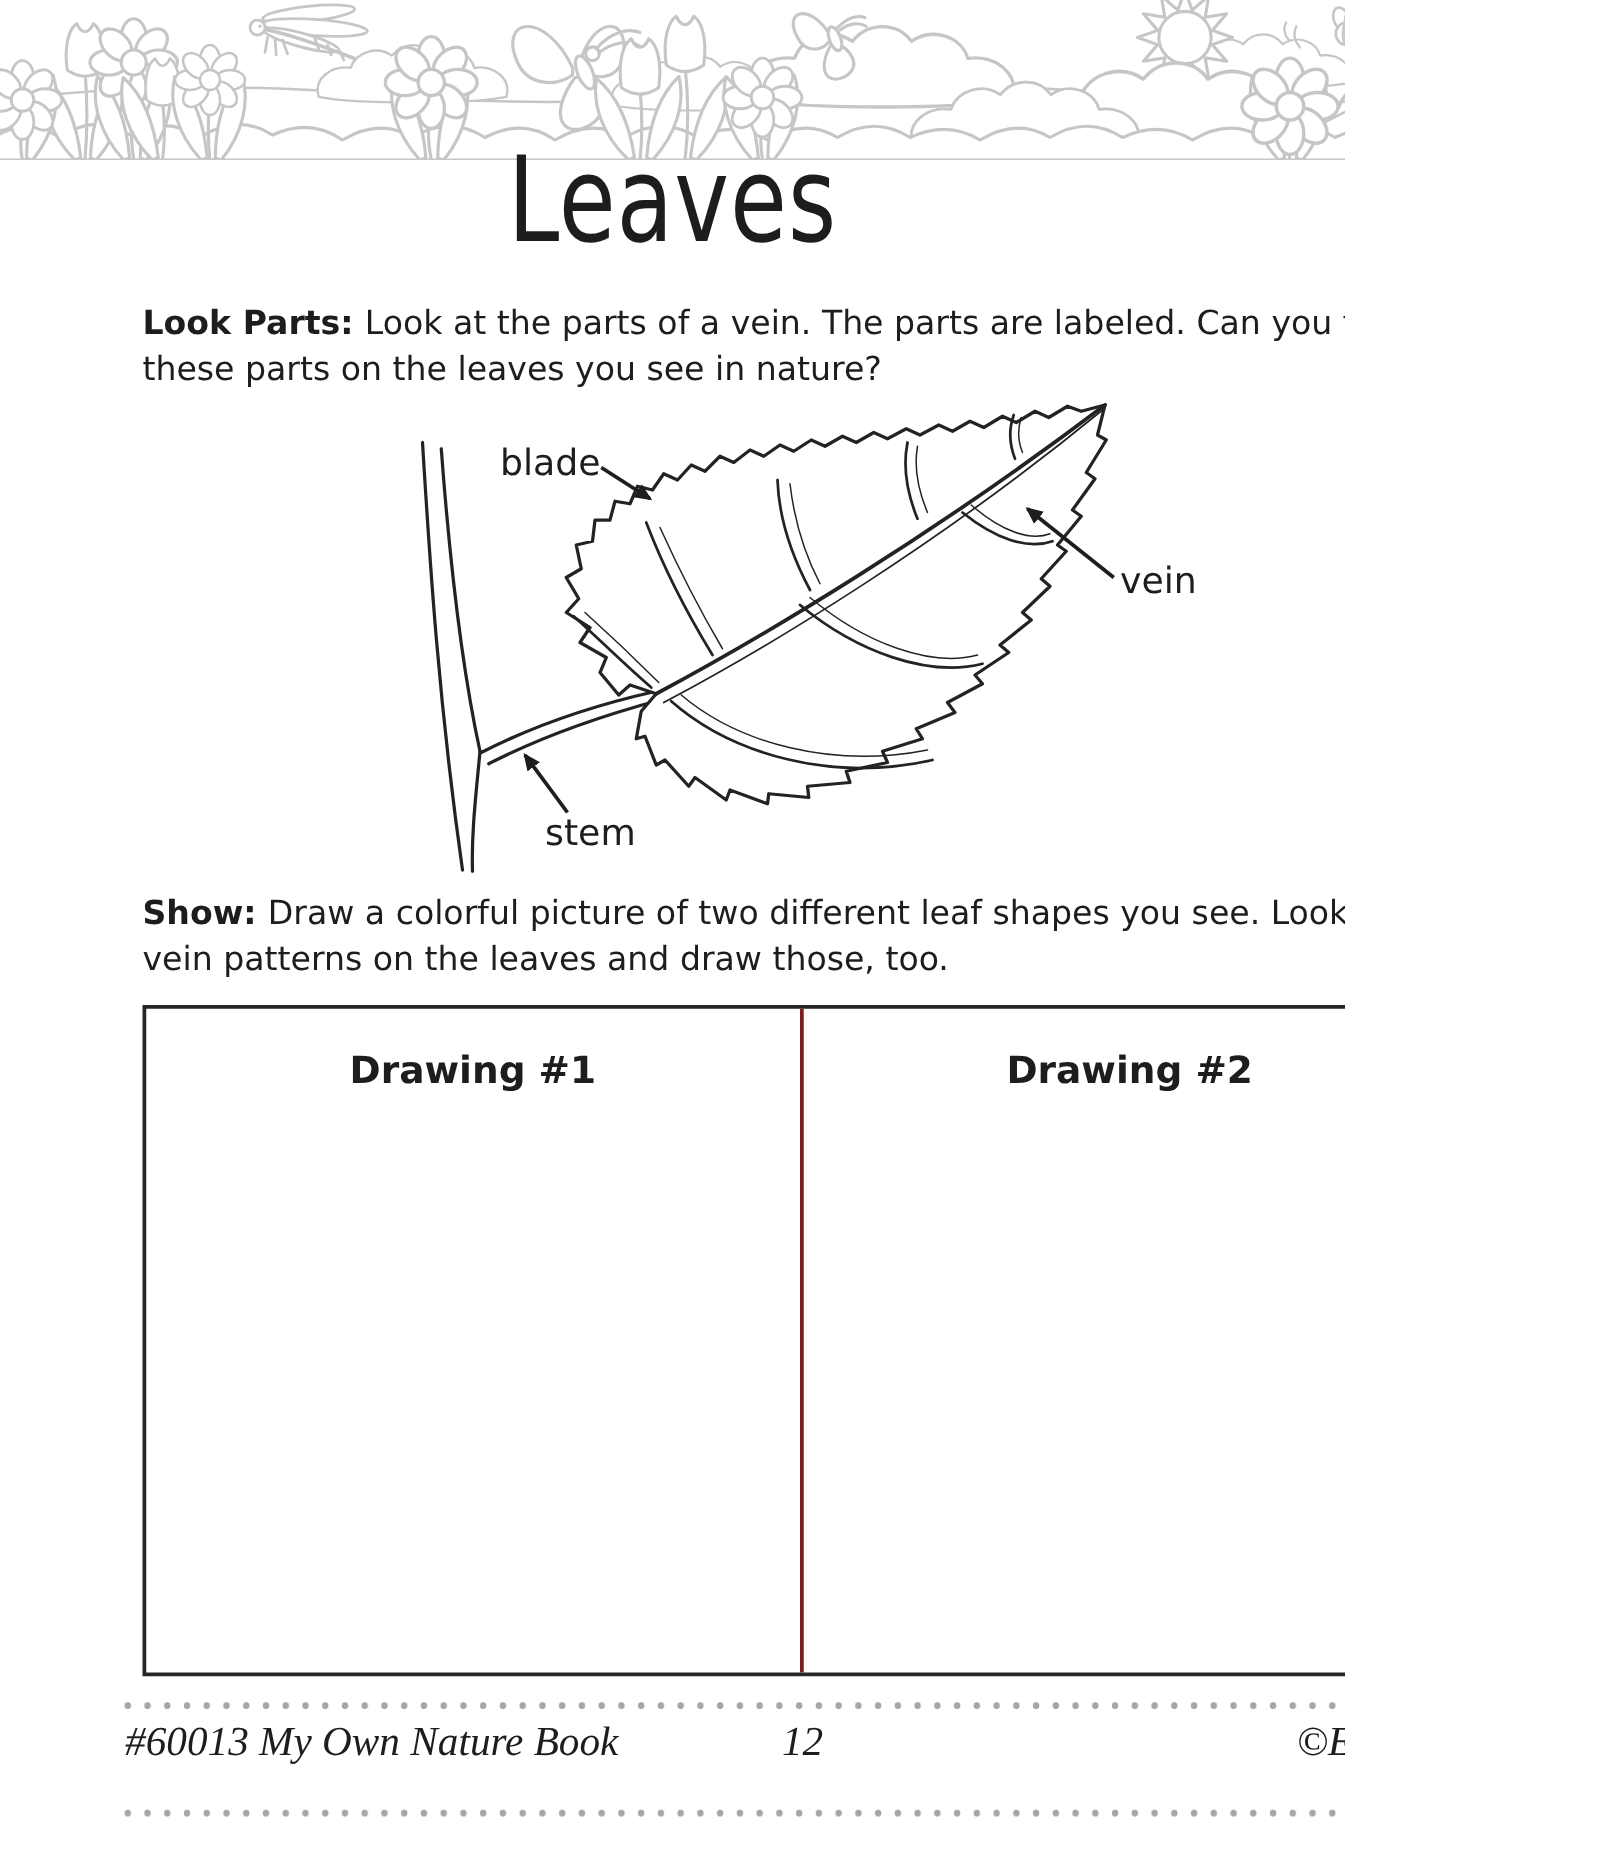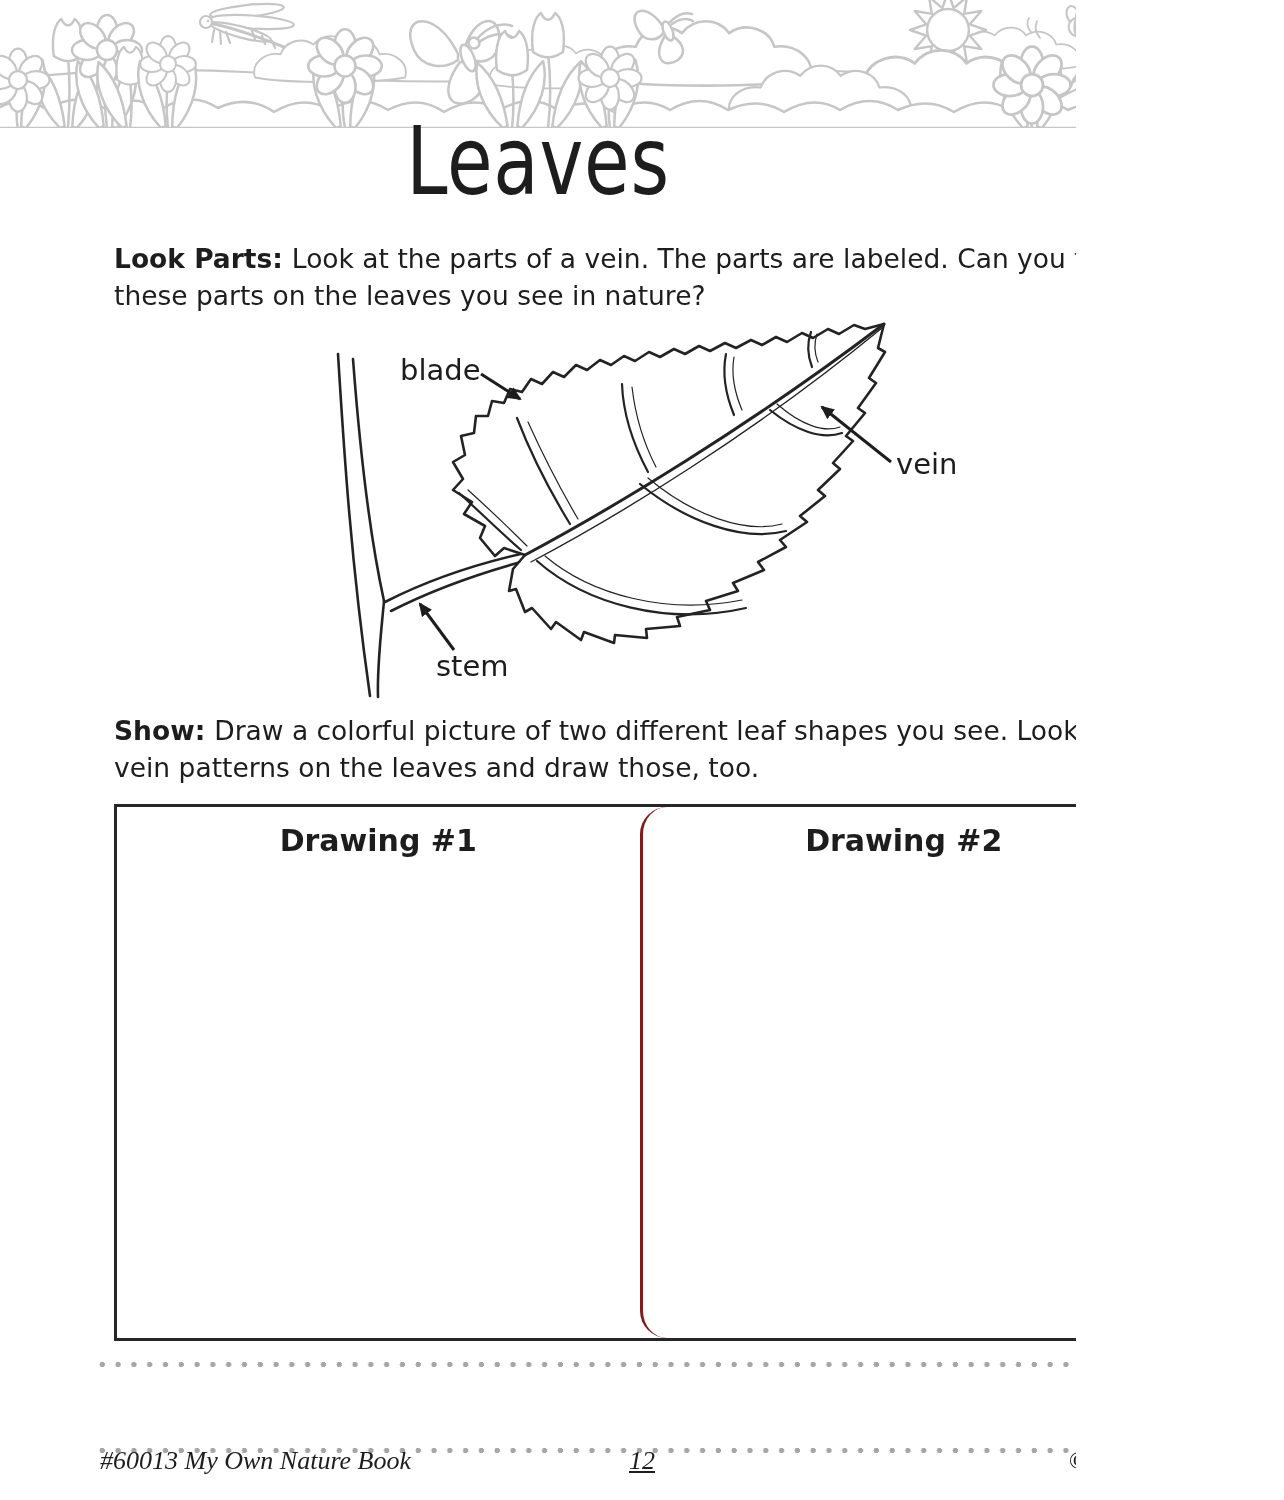--- a/index.html
+++ b/index.html
@@ -11,31 +11,31 @@
        transform:scaleX(.78);transform-origin:50% 50%;}
   .para{position:absolute;left:114px;width:1070px;font-size:26.5px;line-height:37px;margin:0;}
   .lead{font-weight:bold;margin-right:9px;}
   .p-intro{top:240px;}
   .p-show{top:712px;}
   .p-tell{top:1374px;}
   .diagram{position:absolute;left:318px;top:312px;width:648px;height:398px;}
   .diagram text{font-family:"DejaVu Sans",sans-serif;font-size:29px;fill:#1d1d1d;stroke:none;}
   .dbox{position:absolute;left:114px;top:804px;width:1054px;height:537px;
         border:3px solid #262626;box-sizing:border-box;display:flex;}
-  .dcol{flex:1;text-align:center;padding-top:16px;font-size:30px;font-weight:bold;border-radius:27px;}
+  .dcol{flex:1;text-align:center;padding-top:32px;font-size:30px;font-weight:bold;}
   .dcol + .dcol{border-left:3px solid #7f1d1d;}
   .dots{position:absolute;left:99px;width:1088px;height:7px;background-repeat:repeat-x;
         background-image:radial-gradient(circle at 3.2px 3.5px,#a6a6a6 2.5px,rgba(0,0,0,0) 2.9px);
         background-size:15.8px 7px;}
   .dots1{top:1361px;}
   .dots2{top:1447px;}
-  .footer{position:absolute;left:100px;top:1446px;width:1084px;height:36px;
-        font-family:"Liberation Serif",serif;font-style:italic;font-size:26px;}
+  .footer{position:absolute;left:100px;top:1376px;width:1084px;height:36px;
+        font-family:"Liberation Serif",serif;font-style:italic;font-size:33px;}
   .f-left{position:absolute;left:0;top:0;}
-  .f-center{position:absolute;left:50%;top:0;transform:translateX(-50%);text-decoration:underline;}
+  .f-center{position:absolute;left:50%;top:0;transform:translateX(-50%);}
   .f-right{position:absolute;right:0;top:0;}
 </style>
 </head>
 <body>
 
 <div class="page">
 
   <svg class="border-strip" viewBox="0 0 1284 128" preserveAspectRatio="none" aria-hidden="true">
     <defs>
       <path id="cloud" d="M -100,26 C -106,6 -86,-8 -66,-5 C -60,-22 -38,-29 -22,-18 C -10,-33 12,-33 23,-18 C 39,-29 61,-22 66,-5 C 86,-8 106,6 100,26 C 60,34 -60,34 -100,26 Z"></path>

